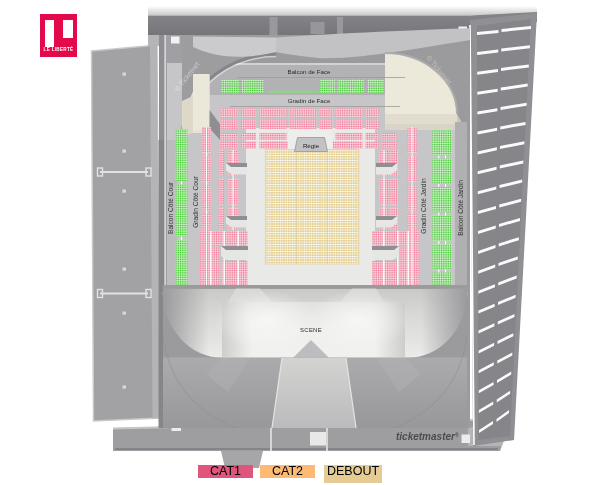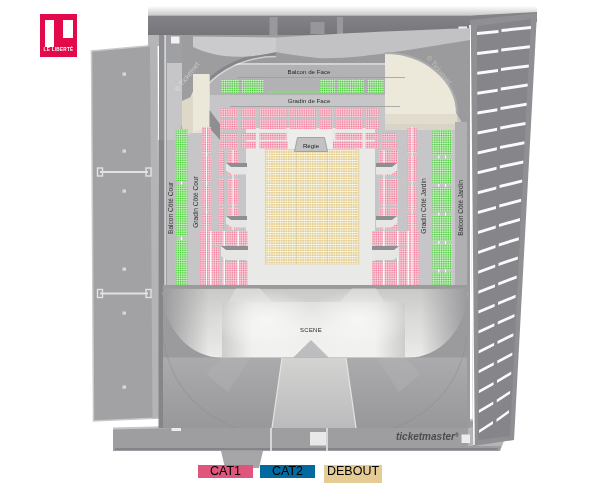--- a/index.html
+++ b/index.html
@@ -344,16 +344,16 @@
 
 <div style="position:absolute;left:40px;top:14px;width:37px;height:43px;background:#e30a4c;">
 <div style="position:absolute;left:5px;top:5.5px;width:9px;height:27px;background:#fff;"></div>
 <div style="position:absolute;left:23px;top:5.5px;width:10px;height:18.5px;background:#fff;"></div>
 <div style="position:absolute;left:0;top:33px;width:37px;text-align:center;font-size:4.6px;font-weight:bold;color:#fff;letter-spacing:0.3px;">LE LIBERTÉ</div>
 </div>
 
 <div style="position:absolute;left:198px;top:465px;display:flex;">
 <div style="width:55px;height:13px;background:#e0557c;text-align:center;font-size:12.5px;line-height:13px;color:#000;">CAT1</div>
 <div style="width:7px;"></div>
-<div style="width:55px;height:13px;background:#0369a1;text-align:center;font-size:12.5px;line-height:13px;color:#000;">CAT2</div>
+<div style="width:55px;height:13px;background:#fdba74;text-align:center;font-size:12.5px;line-height:13px;color:#000;">CAT2</div>
 <div style="width:9px;"></div>
 <div style="width:58px;height:18px;background:#e5cb94;text-align:center;font-size:12.5px;line-height:13px;color:#000;">DEBOUT</div>
 </div>
 </div>
 </body></html>

